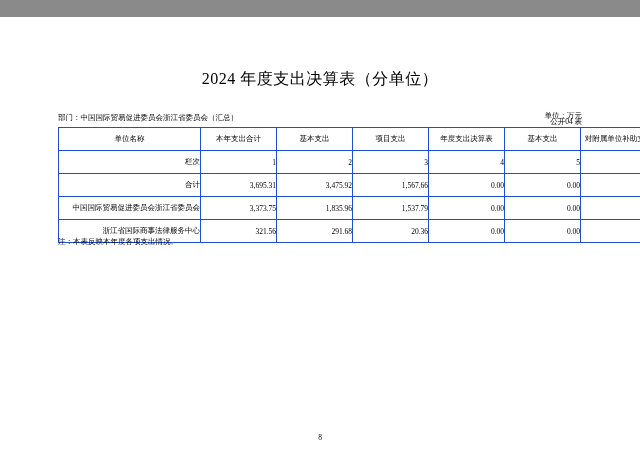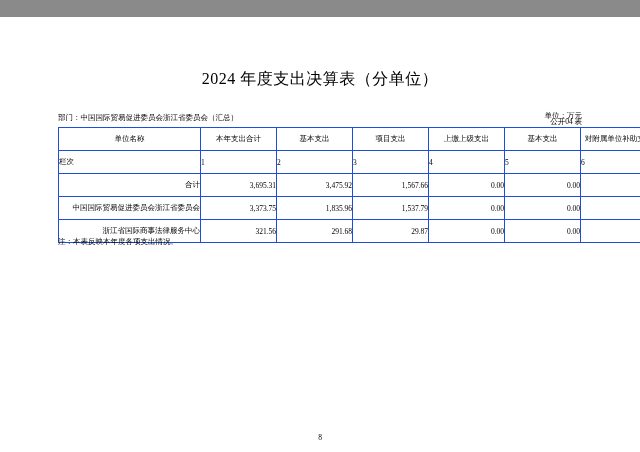--- a/index.html
+++ b/index.html
@@ -70,21 +70,21 @@
   td.name-cell {
     text-align: right;
     padding: 0 2px;
     line-height: 10px;
   }
   td.num-cell {
     text-align: right;
     padding-right: 6px;
   }
   td.center-cell {
-    text-align: left;
+    text-align: right;
   }
   .note {
     position: absolute;
     left: 58px;
     top: 220px;
     font-size: 7.5px;
   }
   .page-number {
     position: absolute;
     bottom: 27px;
@@ -114,21 +114,21 @@
       <col class="col-num">
         <col class="col-num">
         <col class="col-num">
     </colgroup>
     <thead>
       <tr>
         <th>单位名称</th>
         <th>本年支出合计</th>
         <th>基本支出</th>
         <th>项目支出</th>
-        <th>上缴上级支出</th>
+        <th>年度支出决算表</th>
         <th>基本支出</th>
         <th>对附属单位补助支出</th>
       </tr>
       <tr>
         <td class="center-cell">栏次</td>
         <td class="center-cell">1</td>
         <td class="center-cell">2</td>
         <td class="center-cell">3</td>
         <td class="center-cell">4</td>
         <td class="center-cell">5</td>
@@ -151,21 +151,21 @@
         <td class="num-cell">1,835.96</td>
         <td class="num-cell">1,537.79</td>
         <td class="num-cell">0.00</td>
         <td class="num-cell">0.00</td>
         <td class="num-cell">0.00</td>
       </tr>
       <tr>
         <td class="name-cell">浙江省国际商事法律服务中心</td>
         <td class="num-cell">321.56</td>
         <td class="num-cell">291.68</td>
-        <td class="num-cell">29.87</td>
+        <td class="num-cell">20.36</td>
         <td class="num-cell">0.00</td>
         <td class="num-cell">0.00</td>
         <td class="num-cell">0.00</td>
       </tr>
     </tbody>
   </table>
 
   <div class="note">注：本表反映本年度各项支出情况。</div>
 
   <div class="page-number">8</div>

